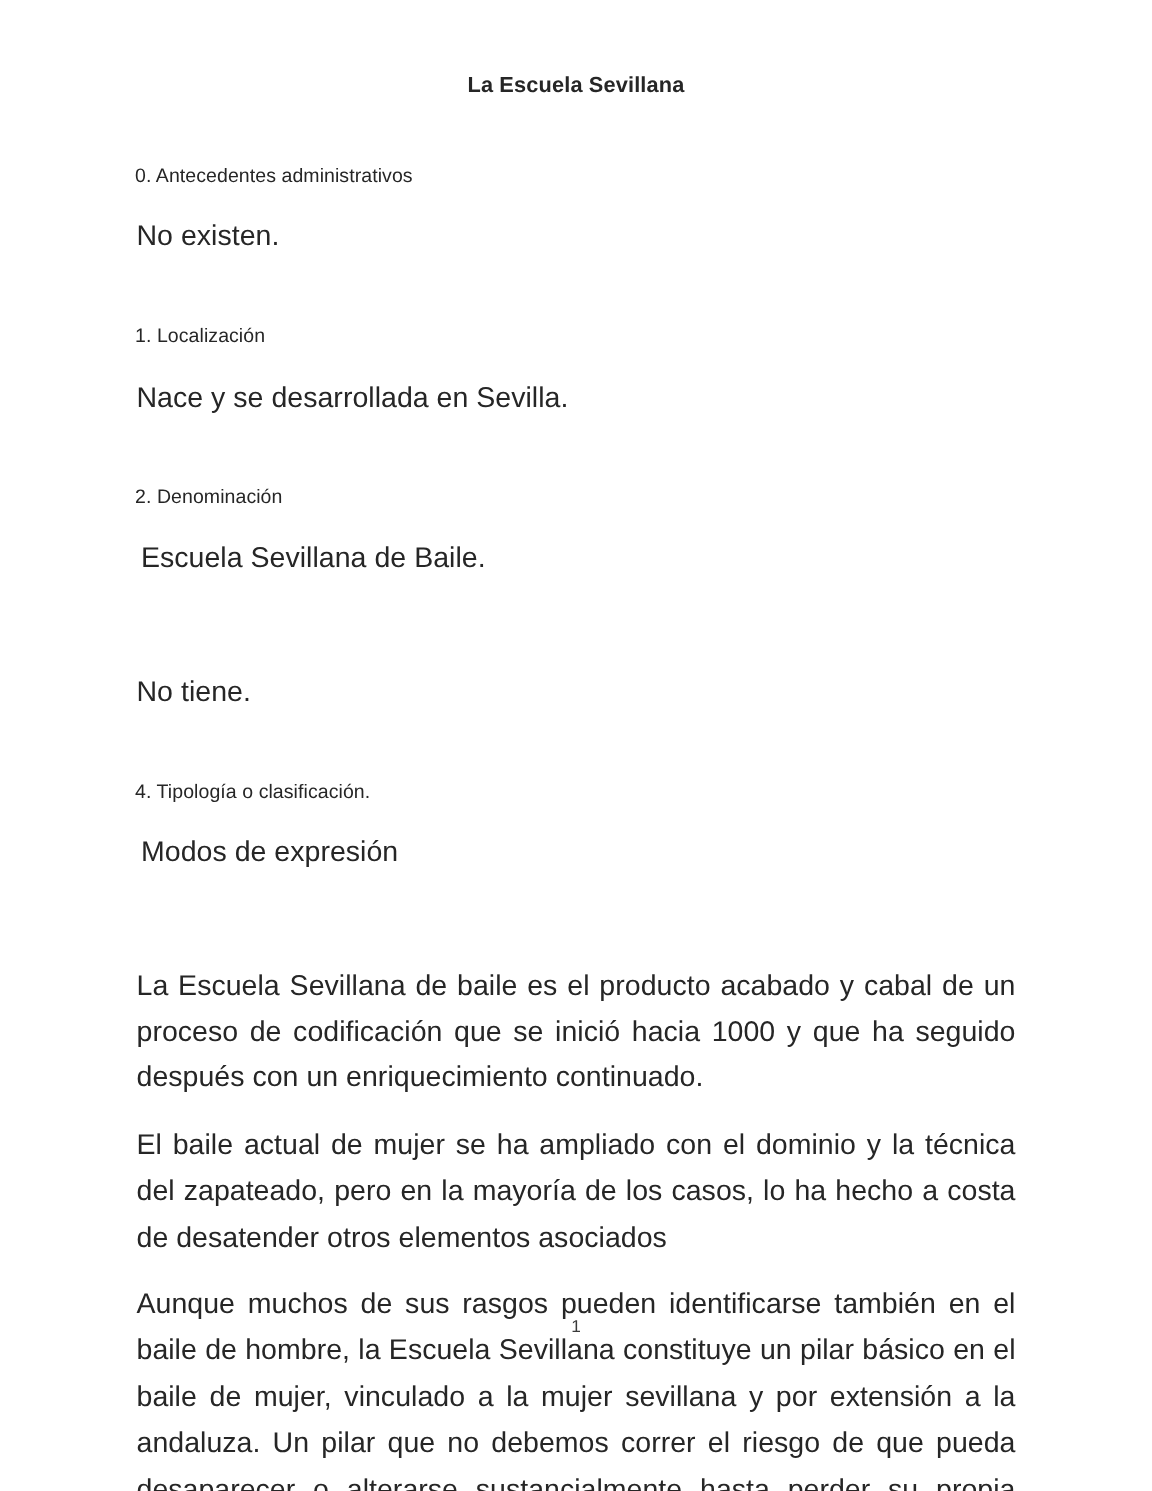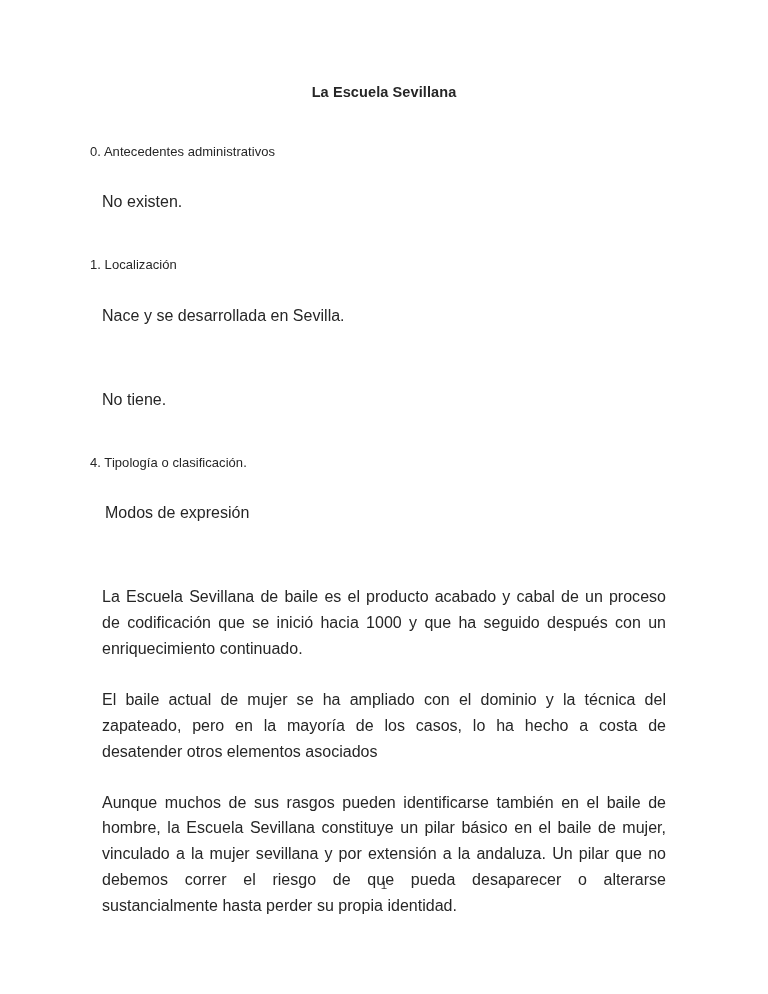--- a/index.html
+++ b/index.html
@@ -26,40 +26,40 @@
     left: 90px;
     top: 0;
     width: 588px;
   }
   .doc-title {
     text-align: center;
     font-size: 14.5px;
     font-weight: bold;
     letter-spacing: 0.1px;
     margin: 0;
-    padding-top: 83px;
+    padding-top: 48px;
     line-height: 1.3;
   }
   .section {
     margin-top: 41px;
   }
   .section-heading {
     font-size: 13px;
     font-weight: normal;
     letter-spacing: 0.05px;
     line-height: 1.35;
     margin: 0 0 0 0;
   }
   .section-body {
     margin: 0;
   }
   .para {
-    font-size: 16px;
+    font-size: 19px;
     line-height: 1.62;
-    margin: 12px;
+    margin: 1px;
     padding-top: 17px;
     text-align: justify;
     text-justify: inter-word;
     letter-spacing: 0.02px;
   }
   .para.indented {
     padding-left: 3px;
   }
   .para.no-justify {
     text-align: left;
@@ -94,20 +94,26 @@
       </div>
     </div>
 
     <div class="section">
       <div class="section-heading">1. Localización</div>
       <div class="section-body">
         <p class="para no-justify">Nace y se desarrollada en Sevilla.</p>
       </div>
     </div>
 
+    <div class="section">
+      <div class="section-heading">2. Denominación</div>
+      <div class="section-body">
+        <p class="para no-justify indented">Escuela Sevillana de Baile.</p>
+      </div>
+    </div>
 
     <div class="section">
       <div class="section-body">
         <p class="para no-justify">No tiene.</p>
       </div>
     </div>
 
     <div class="section">
       <div class="section-heading">4. Tipología o clasificación.</div>
       <div class="section-body">

